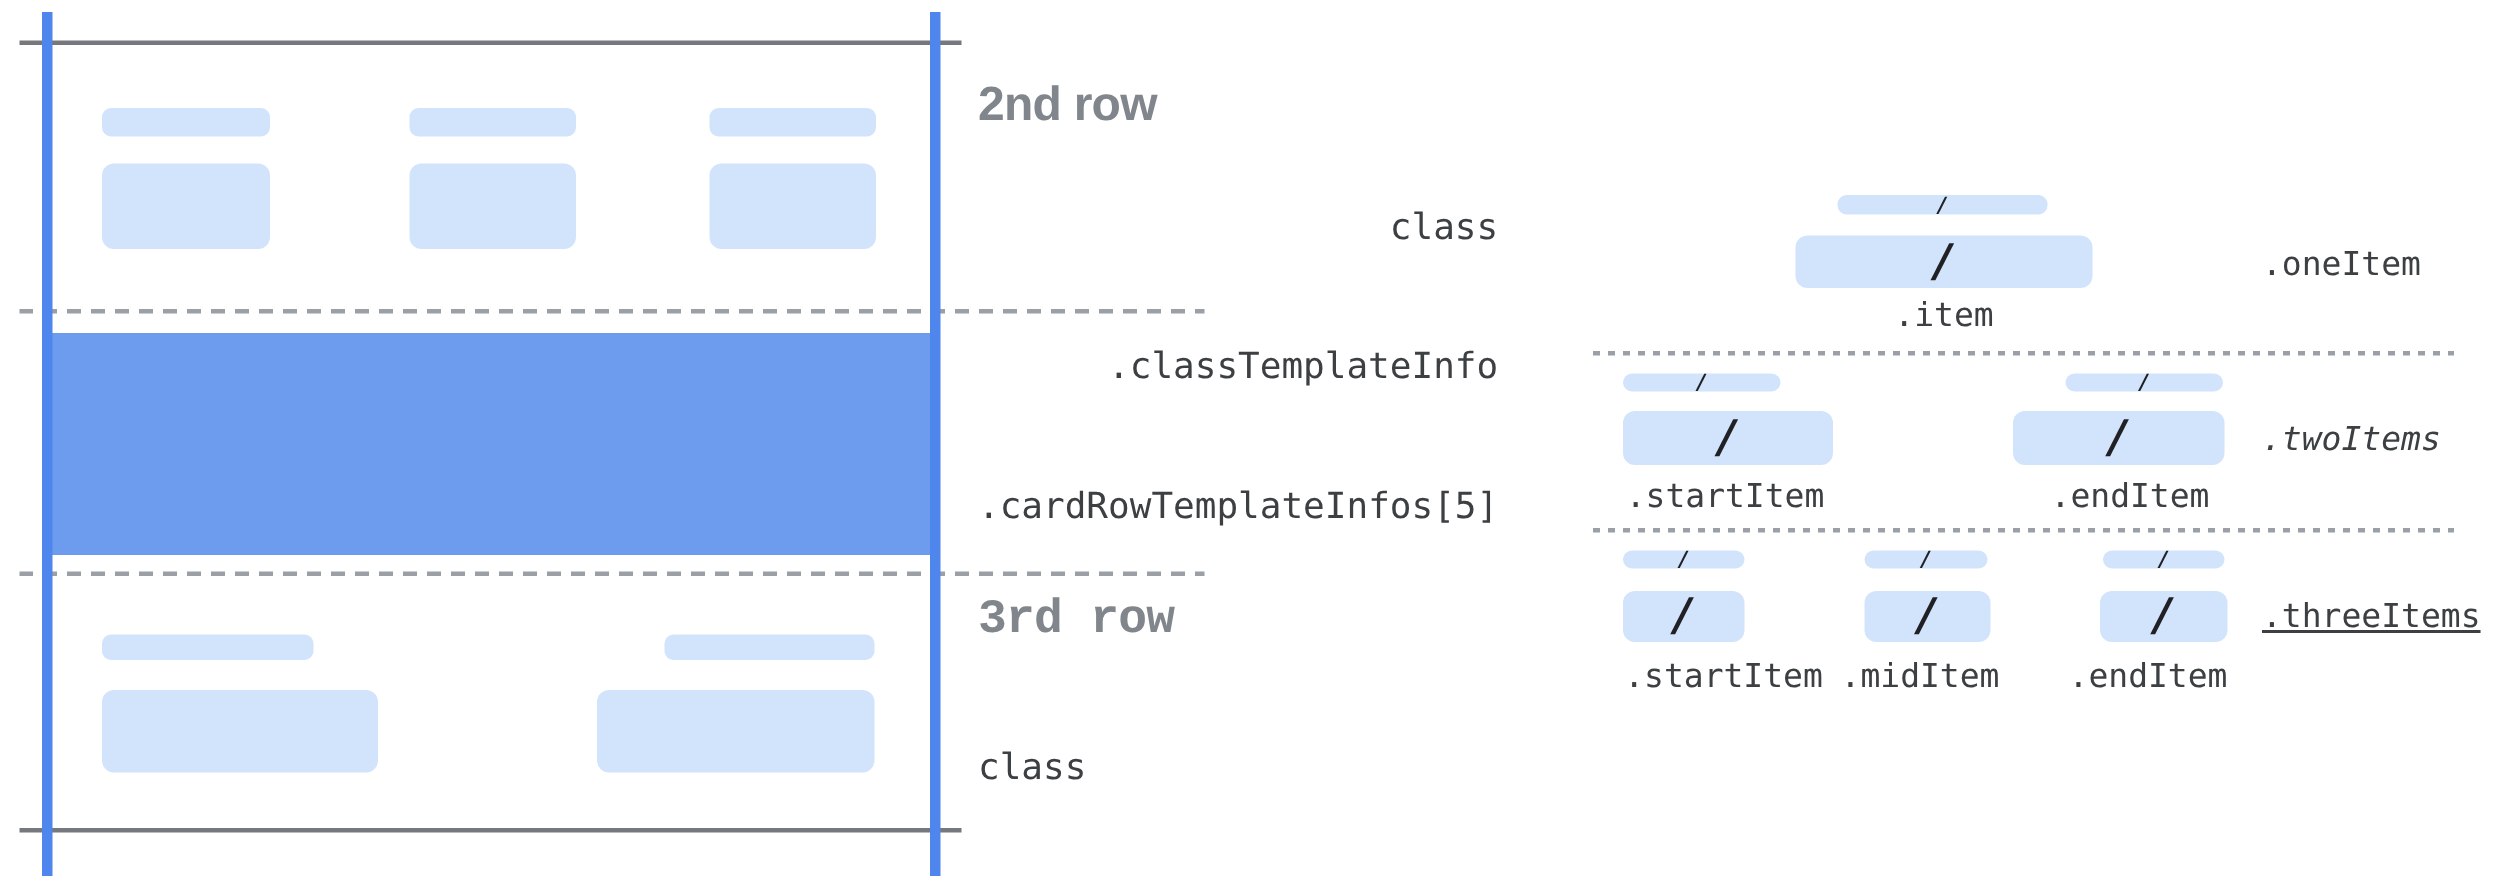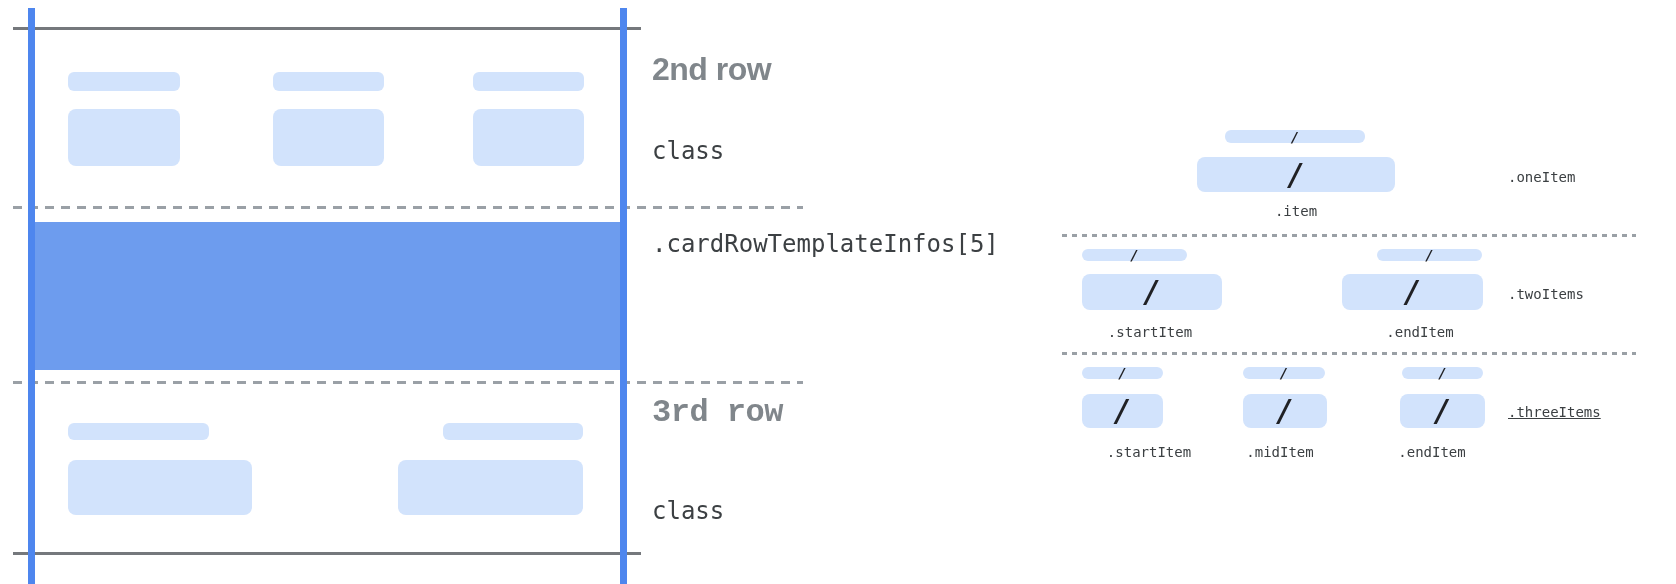--- a/index.html
+++ b/index.html
@@ -18,23 +18,23 @@
     display:flex; align-items:center; justify-content:center; }
   .bar-lg { border-radius:8px; }
   .hero { background:var(--hero-fill,#6d9cee); z-index:1; }
   .slash { font-style:italic; font-weight:bold; color:var(--slash-color,#202124);
     font-family:"DejaVu Sans Mono",monospace; line-height:1; }
   .slash-sm { font-size:14px; }
   .slash-lg { font-size:30px; }
   .heading { font-family:"Liberation Sans",sans-serif; font-weight:bold; font-size:32px;
     color:var(--heading-gray,#80868b); white-space:pre; z-index:4; letter-spacing:-0.5px; }
   .code { font-size:24px; line-height:31px; color:var(--code-color,#3c4043);
-    white-space:pre; z-index:4; }
+    white-space:pre; z-index:4;text-align:right; }
   .code-hero { line-height:28px; }
-  .mlabel { font-size:14px; line-height:26px; color:var(--code-color,#3c4043);
+  .mlabel { font-size:22px; line-height:26px; color:var(--code-color,#3c4043);
     white-space:pre; z-index:4; }
   .center-x { transform:translateX(-50%);text-align:right; }
 </style>
 </head>
 <body>
 
 <div class="stage">
 
   <div class="abs vline" style="left:28px; top:8px; height:576px;"></div>
   <div class="abs vline" style="left:620px; top:8px; height:576px;"></div>
@@ -52,20 +52,21 @@
   <div class="abs bar bar-lg" style="left:473px; top:109px; width:111px; height:57px;"></div>
 
   <div class="abs bar" style="left:68px;  top:423px; width:141px; height:17px;"></div>
   <div class="abs bar bar-lg" style="left:68px;  top:460px; width:184px; height:55px;"></div>
   <div class="abs bar" style="left:443px; top:423px; width:140px; height:17px;"></div>
   <div class="abs bar bar-lg" style="left:398px; top:460px; width:185px; height:55px;"></div>
 
   <div class="abs heading" style="left:652px; top:36px;margin-top:15px;">2nd row</div>
   <div class="abs code" style="left:652px; top:74px;">
     <div>class</div>
+    <div>.classTemplateInfo</div>
     <div>.cardRowTemplateInfos[5]</div>
   </div>
 
 
   <div class="abs heading" style="left:652px; top:394px;font-family:Liberation Mono, monospace;">3rd row</div>
   <div class="abs code" style="left:652px; top:434px;">
     <div>class</div>
     
     
     
@@ -89,21 +90,21 @@
     <span class="slash slash-lg">/</span>
   </div>
   <div class="abs bar" style="left:1377px; top:249px; width:105px; height:12px;">
     <span class="slash slash-sm">/</span>
   </div>
   <div class="abs bar bar-lg" style="left:1342px; top:274px; width:141px; height:36px;">
     <span class="slash slash-lg">/</span>
   </div>
   <div class="abs mlabel center-x" style="left:1150px; top:319px;">.startItem</div>
   <div class="abs mlabel center-x" style="left:1420px; top:319px;">.endItem</div>
-  <div class="abs mlabel" style="left:1508px; top:281px;">.twoItems</div>
+  <div class="abs mlabel" style="left:1508px; top:281px;font-style:italic;">.twoItems</div>
 
   <div class="abs dash-sm" style="left:1062px; top:352px; width:574px;"></div>
 
   <div class="abs bar" style="left:1082px; top:367px; width:81px; height:12px;">
     <span class="slash slash-sm">/</span>
   </div>
   <div class="abs bar bar-lg" style="left:1082px; top:394px; width:81px; height:34px;">
     <span class="slash slash-lg">/</span>
   </div>
   <div class="abs bar" style="left:1243px; top:367px; width:82px; height:12px;">

